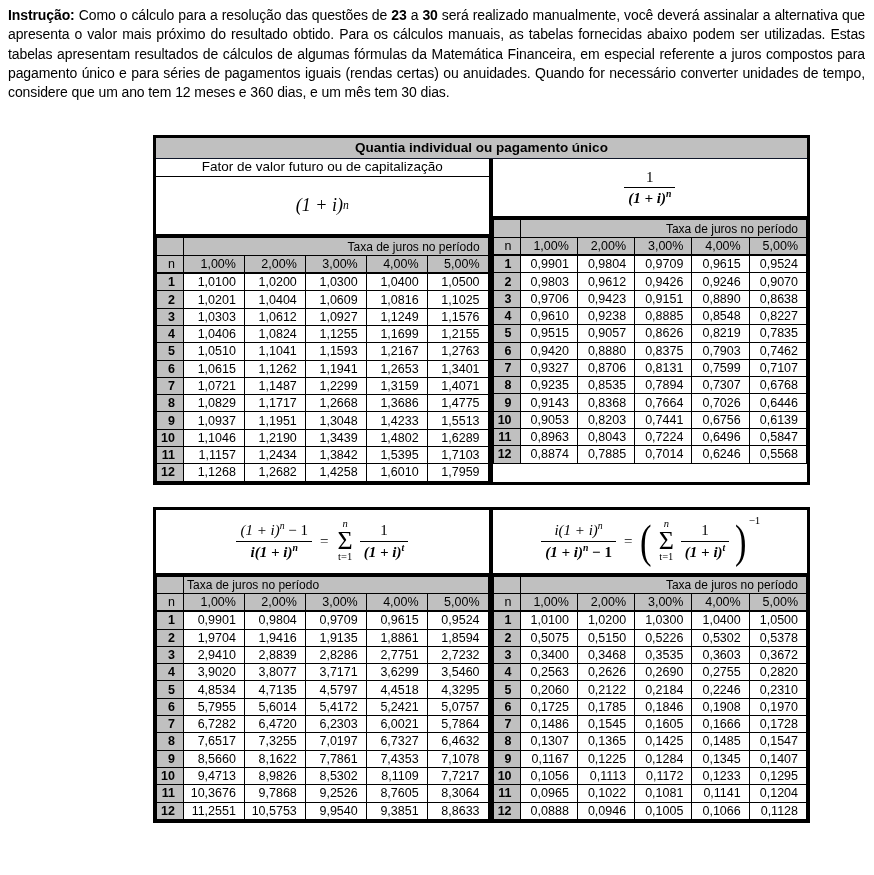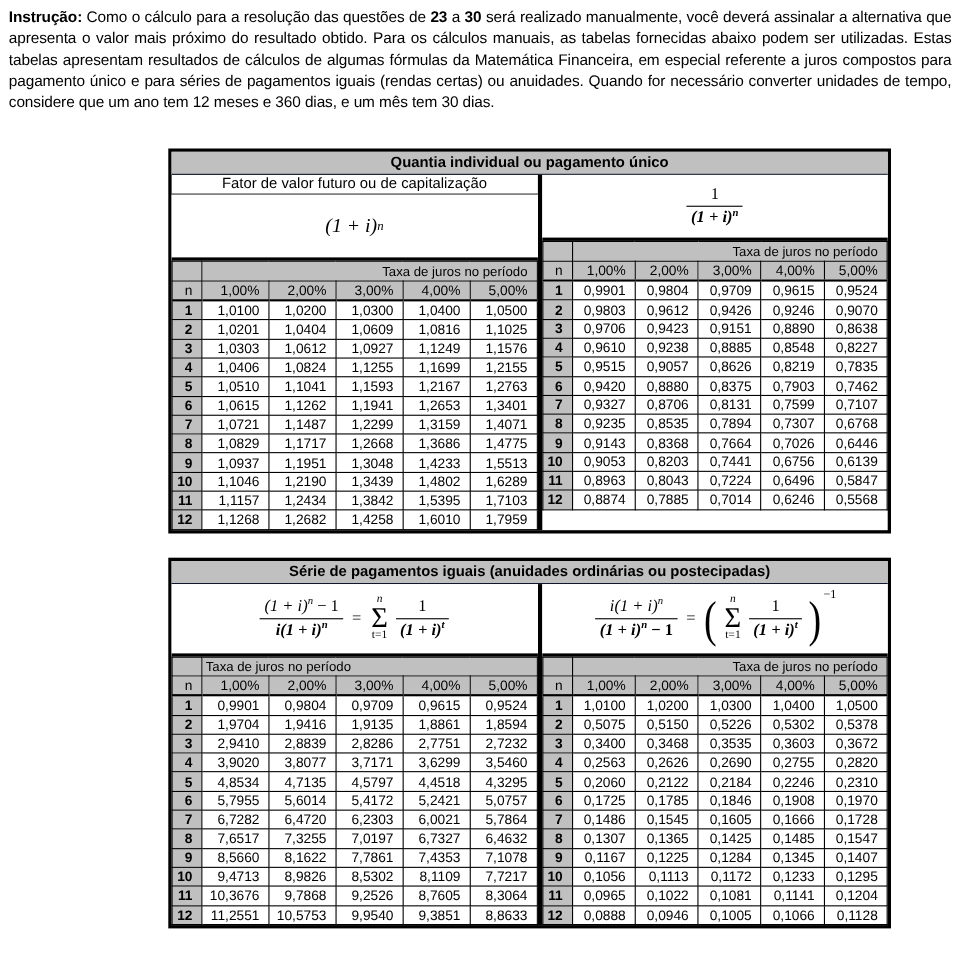--- a/index.html
+++ b/index.html
@@ -351,21 +351,20 @@
                 <td class="vcell">0,5568</td>
               </tr>
             </tbody>
         </table>
       </div>
 
     </div>
   </section>
 
   <section class="bigtable t2">
-    <div class="title-row">Série de pagamentos iguais (anuidades ordinárias ou postecipadas)</div>
     <div class="halves">
 
       <div class="half left">
         <div class="formulabox">
           <span class="fx">
             <span class="frac">
               <span class="fnum"><span class="it">(1 + i)</span><sup>n</sup><span> − 1</span></span>
               <span class="fden"><span class="it">i</span><span class="it">(1 + i)</span><sup>n</sup></span>
             </span>
             <span class="eq">=</span>

